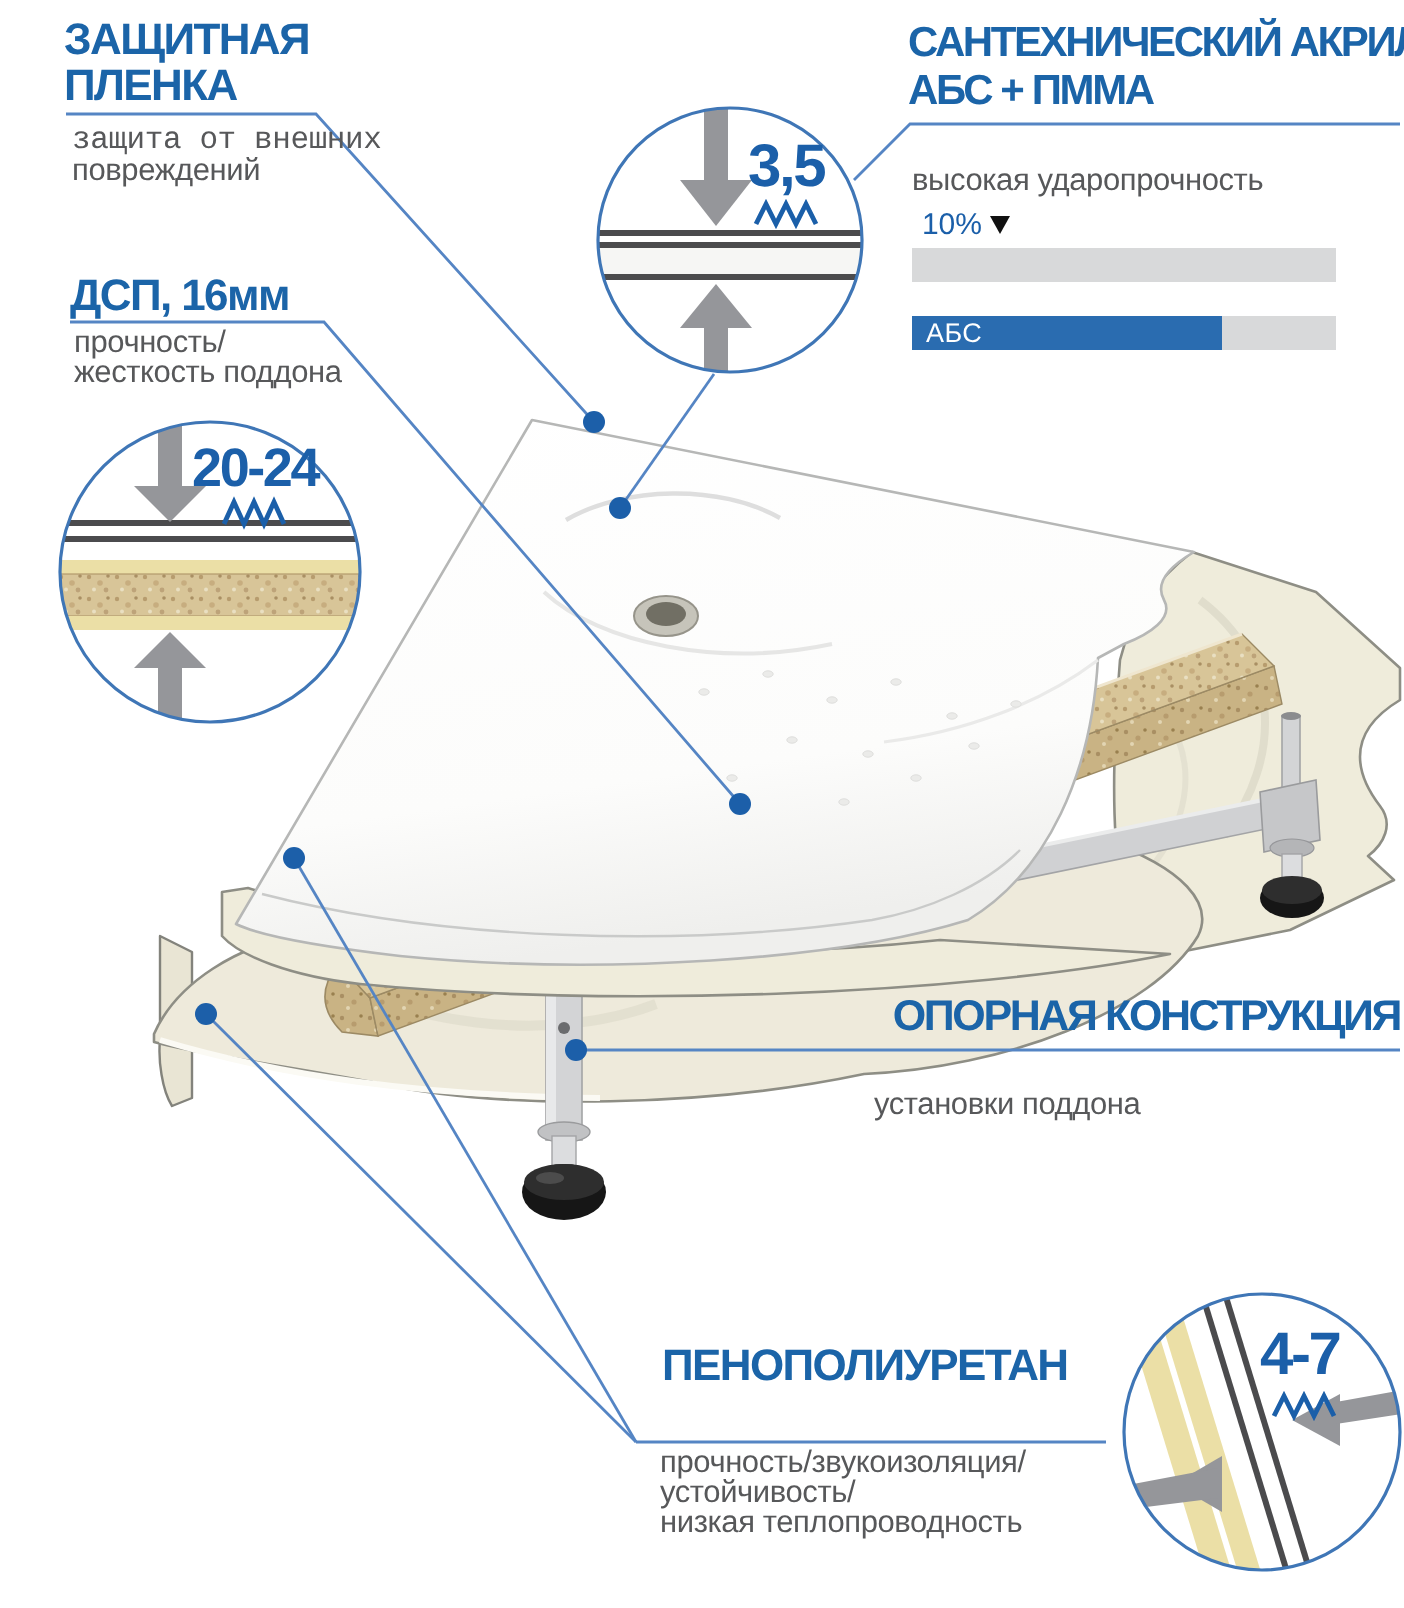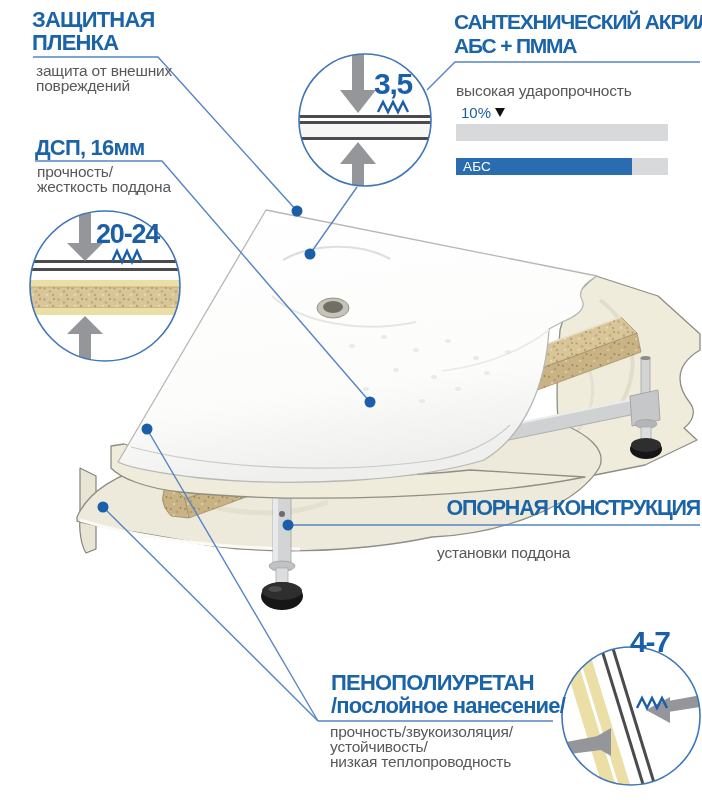--- a/index.html
+++ b/index.html
@@ -205,52 +205,51 @@
         <polygon points="609,734 561,743 561,755 609,749"></polygon>
       </g>
     </g>
     <circle cx="631" cy="716" r="69" fill="none" stroke="#3f76b6" stroke-width="1.6"></circle>
     <polyline points="637,708 642,698 647,708 652,698 657,708 662,698 667,708" fill="none" stroke="#1b5fa9" stroke-width="2.4"></polyline>
   </g>
 </svg>
 
   <div class="l h" style="left:32px;top:9px;">ЗАЩИТНАЯ</div>
   <div class="l h" style="left:32px;top:32px;">ПЛЕНКА</div>
-  <div class="l d" style="left:36px;top:63px;">защита от внешних</div>
+  <div class="l d" style="left:36px;top:63px;font-family:Liberation Mono, monospace;">защита от внешних</div>
   <div class="l d" style="left:36px;top:78px;">повреждений</div>
 
   <div class="l h" style="left:35px;top:137px;">ДСП, 16мм</div>
   <div class="l d" style="left:37px;top:164px;">прочность/</div>
   <div class="l d" style="left:37px;top:179px;">жесткость поддона</div>
 
   <div class="l h sm" style="left:454px;top:11px;">САНТЕХНИЧЕСКИЙ АКРИЛ</div>
   <div class="l h sm" style="left:454px;top:35px;">АБС + ПММА</div>
   <div class="l d" style="left:456px;top:83px;">высокая ударопрочность</div>
 
   <div class="pct" style="left:456px;top:104px;width:49px;">
     <span>10%</span>
     <span class="tri"></span>
   </div>
   <div class="bar" style="left:456px;top:124px;">
     <div class="fill" style="width:46px;margin-top:28px;">
       <span>ПММА</span>
     </div>
   </div>
   <div class="bar" style="left:456px;top:158px;">
-    <div class="fill" style="width:176px;">
+    <div class="fill" style="width:155px;">
       <span>АБС</span>
     </div>
   </div>
 
   <div class="l h" style="left:420px;top:498px;width:280px;text-align:right;letter-spacing:-1.2px;font-size:21.5px;">ОПОРНАЯ КОНСТРУКЦИЯ</div>
   <div class="l d" style="left:437px;top:545px;">установки поддона</div>
 
   <div class="l h" style="left:331px;top:672px;">ПЕНОПОЛИУРЕТАН</div>
-  <div class="l h" style="left:331px;top:695px;">/послойное нанесение/</div>
   <div class="l d" style="left:330px;top:724px;">прочность/звукоизоляция/</div>
   <div class="l d" style="left:330px;top:739px;">устойчивость/</div>
   <div class="l d" style="left:330px;top:754px;">низкая теплопроводность</div>
 
   <div class="meas" style="left:96px;top:221px;font-size:27px;">20-24</div>
   <div class="meas" style="left:374px;top:69px;font-size:30px;">3,5</div>
-  <div class="meas" style="left:630px;top:627px;font-size:30px;">4-7</div>
+  <div class="meas" style="left:630px;top:663px;font-size:30px;">4-7</div>
 
 </div>
 
 </body></html>

